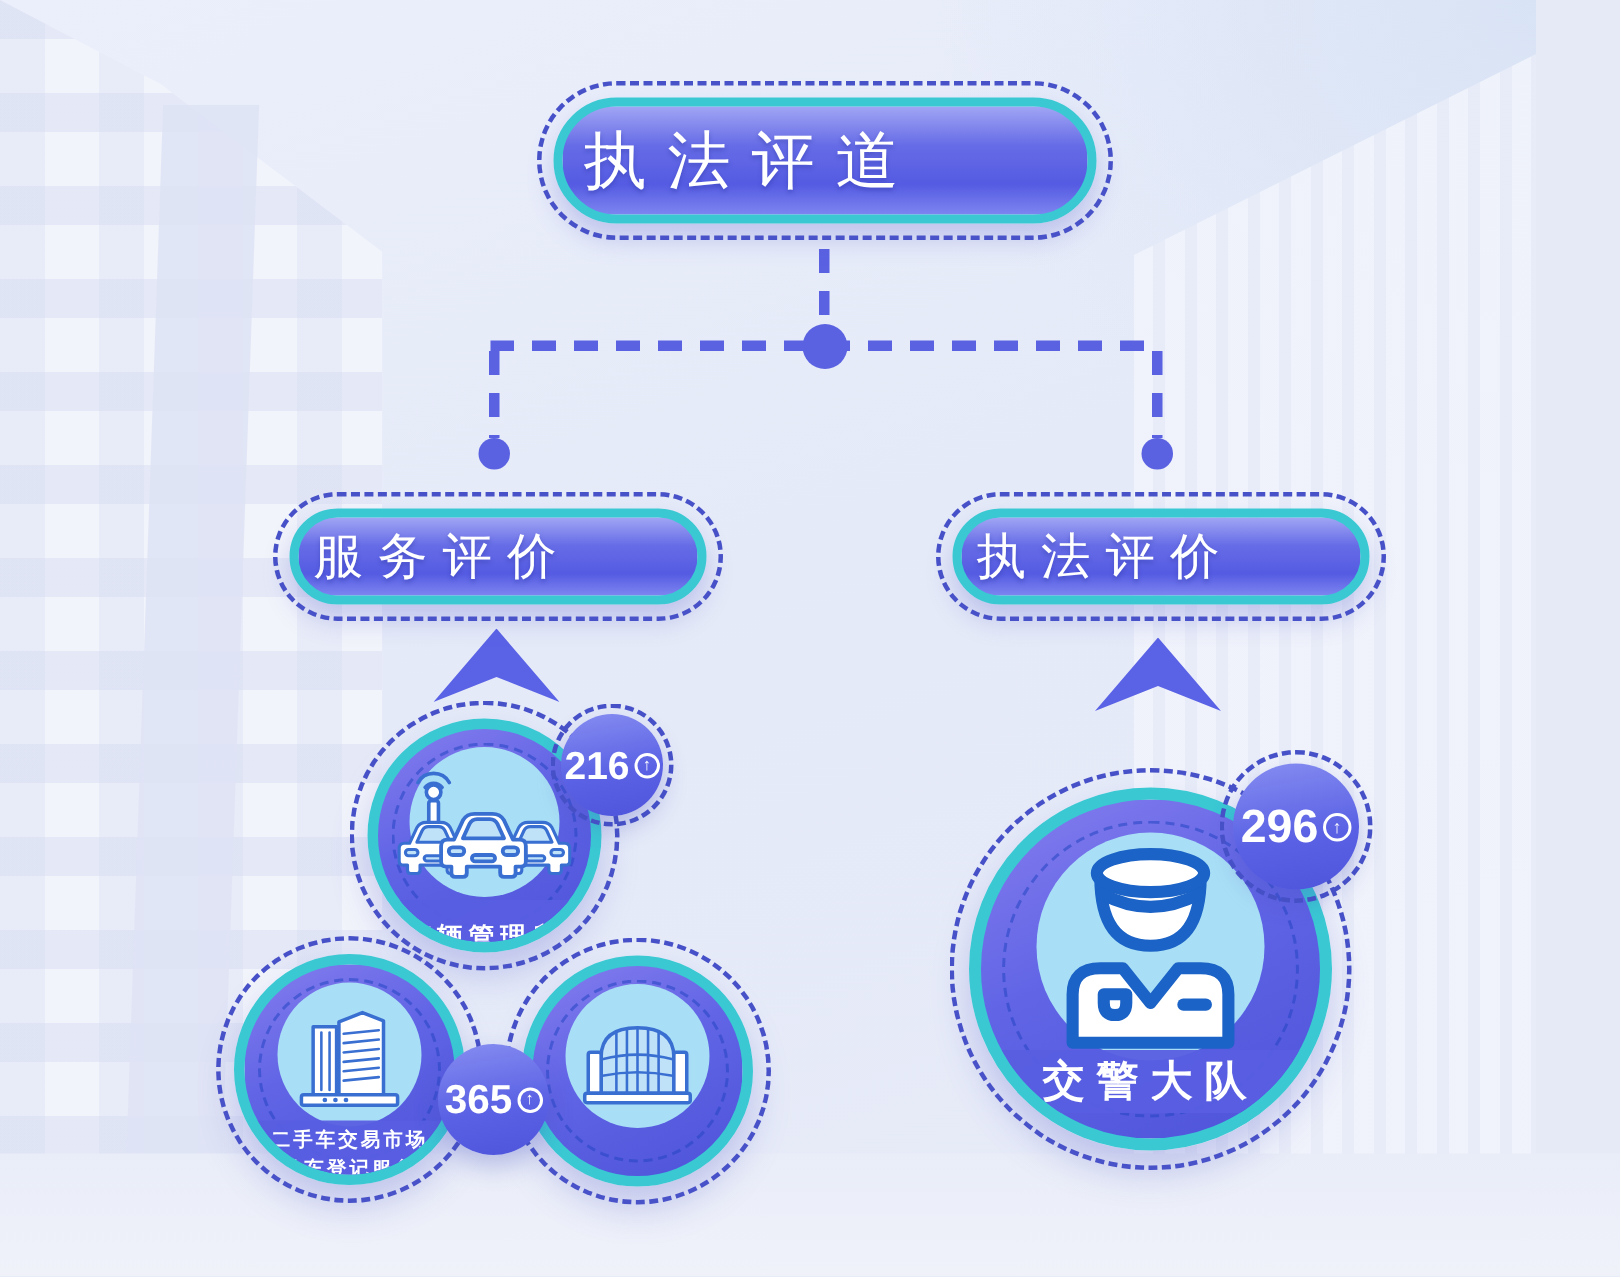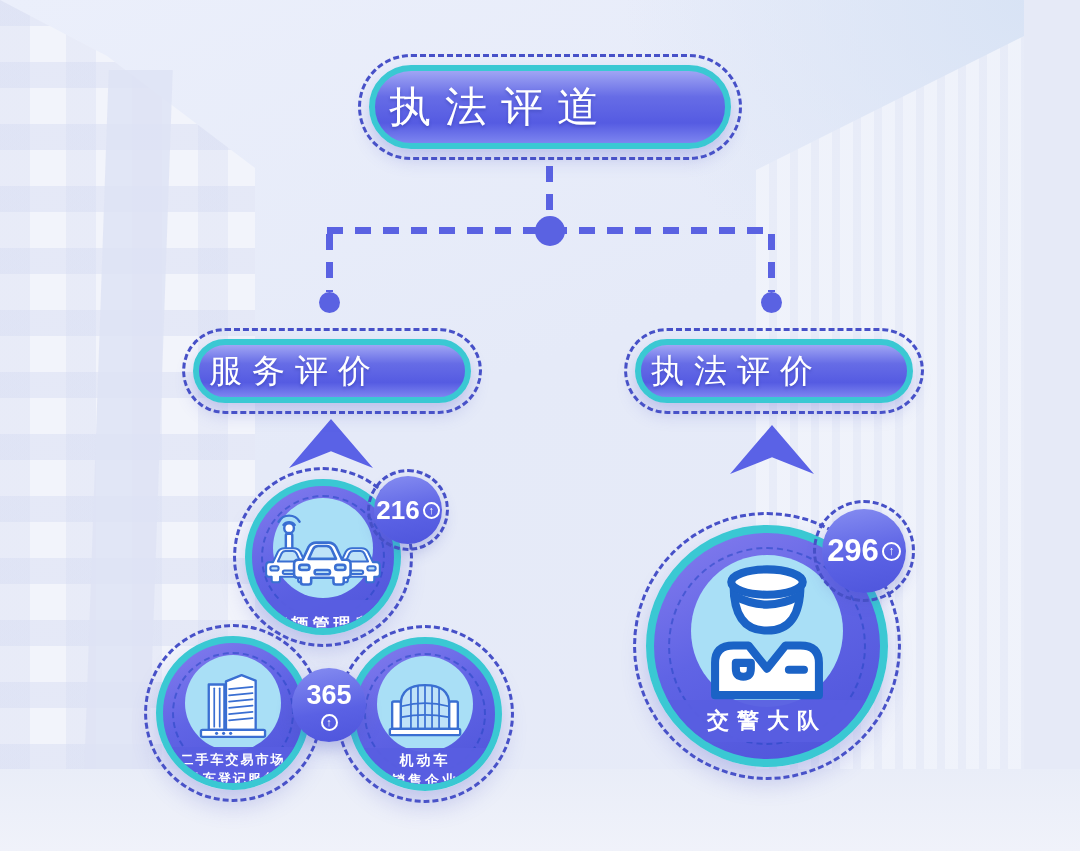--- a/index.html
+++ b/index.html
@@ -212,46 +212,42 @@
             <line x1="64" y1="28" x2="64" y2="83"></line>
           <line x1="73" y1="31" x2="73" y2="83"></line>
           <path d="M25 54 Q55 46 85 54"></path>
             <path d="M25 68 Q55 62 85 68"></path>
         </g>
         <rect class="stroke" x="13" y="48" width="11" height="35" rx="2"></rect>
         <rect class="stroke" x="86" y="48" width="11" height="35" rx="2"></rect>
         <rect class="stroke" x="10" y="83" width="90" height="8" rx="2"></rect>
       </svg>
     </div>
-    <div class="band" style="top:104px; height:44px; font-size:14px; letter-spacing:3px; line-height:1.45;">
-      <div>机动车</div>
-      <div>销售企业</div>
-    </div>
-  </div>
-
-  <div class="badge" style="left:292px; top:668px; width:74px; height:74px; font-size:27px;flex-direction:column;">
+  </div>
+
+  <div class="badge" style="left:292px; top:696px; width:74px; height:74px; font-size:27px;">
     <span>365</span>
     <span class="caret caret-s">↑</span>
   </div>
 
   <div class="node-dash" style="left:633px; top:512px; width:268px; height:268px;"></div>
   <div class="node node-big" style="left:646px; top:525px; width:242px; height:242px;">
     <div class="deco-dash" style="inset:14px;"></div>
     <div class="inner-blue" style="top:22px; width:152px; height:152px;"></div>
     <div class="icon-wrap" style="top:26px; width:150px;">
       <svg width="150" height="150" viewBox="0 0 130 130">
         <path class="pol" d="M36 22 C36 48 45 62 65 62 C85 62 94 48 94 22 Z"></path>
         <ellipse class="pol" cx="65" cy="20" rx="31" ry="11"></ellipse>
         <path class="poln" d="M37 32 Q65 47 93 32"></path>
         <path class="pol" d="M20 118 V90 Q20 75 36 75 H49 L65 95 L81 75 H94 Q110 75 110 90 V118 Z"></path>
         <path class="pol" d="M38 90 h13 v5 q0 7 -6.5 7 q-6.5 0 -6.5 -7 z"></path>
         <line class="poln" x1="84" y1="96" x2="97" y2="96"></line>
       </svg>
     </div>
-    <div class="band" style="top:167px; height:42px; font-size:22px; letter-spacing:8px;">
+    <div class="band" style="top:167px; height:42px; font-size:28px; letter-spacing:8px;">
       <div>交警大队</div>
     </div>
   </div>
   <div class="badge-dash" style="left:813px; top:500px; width:102px; height:102px;"></div>
   <div class="badge" style="left:822px; top:509px; width:84px; height:84px; font-size:31px;">
     <span>296</span>
     <span class="caret caret-m">↑</span>
   </div>
 
 </div>

